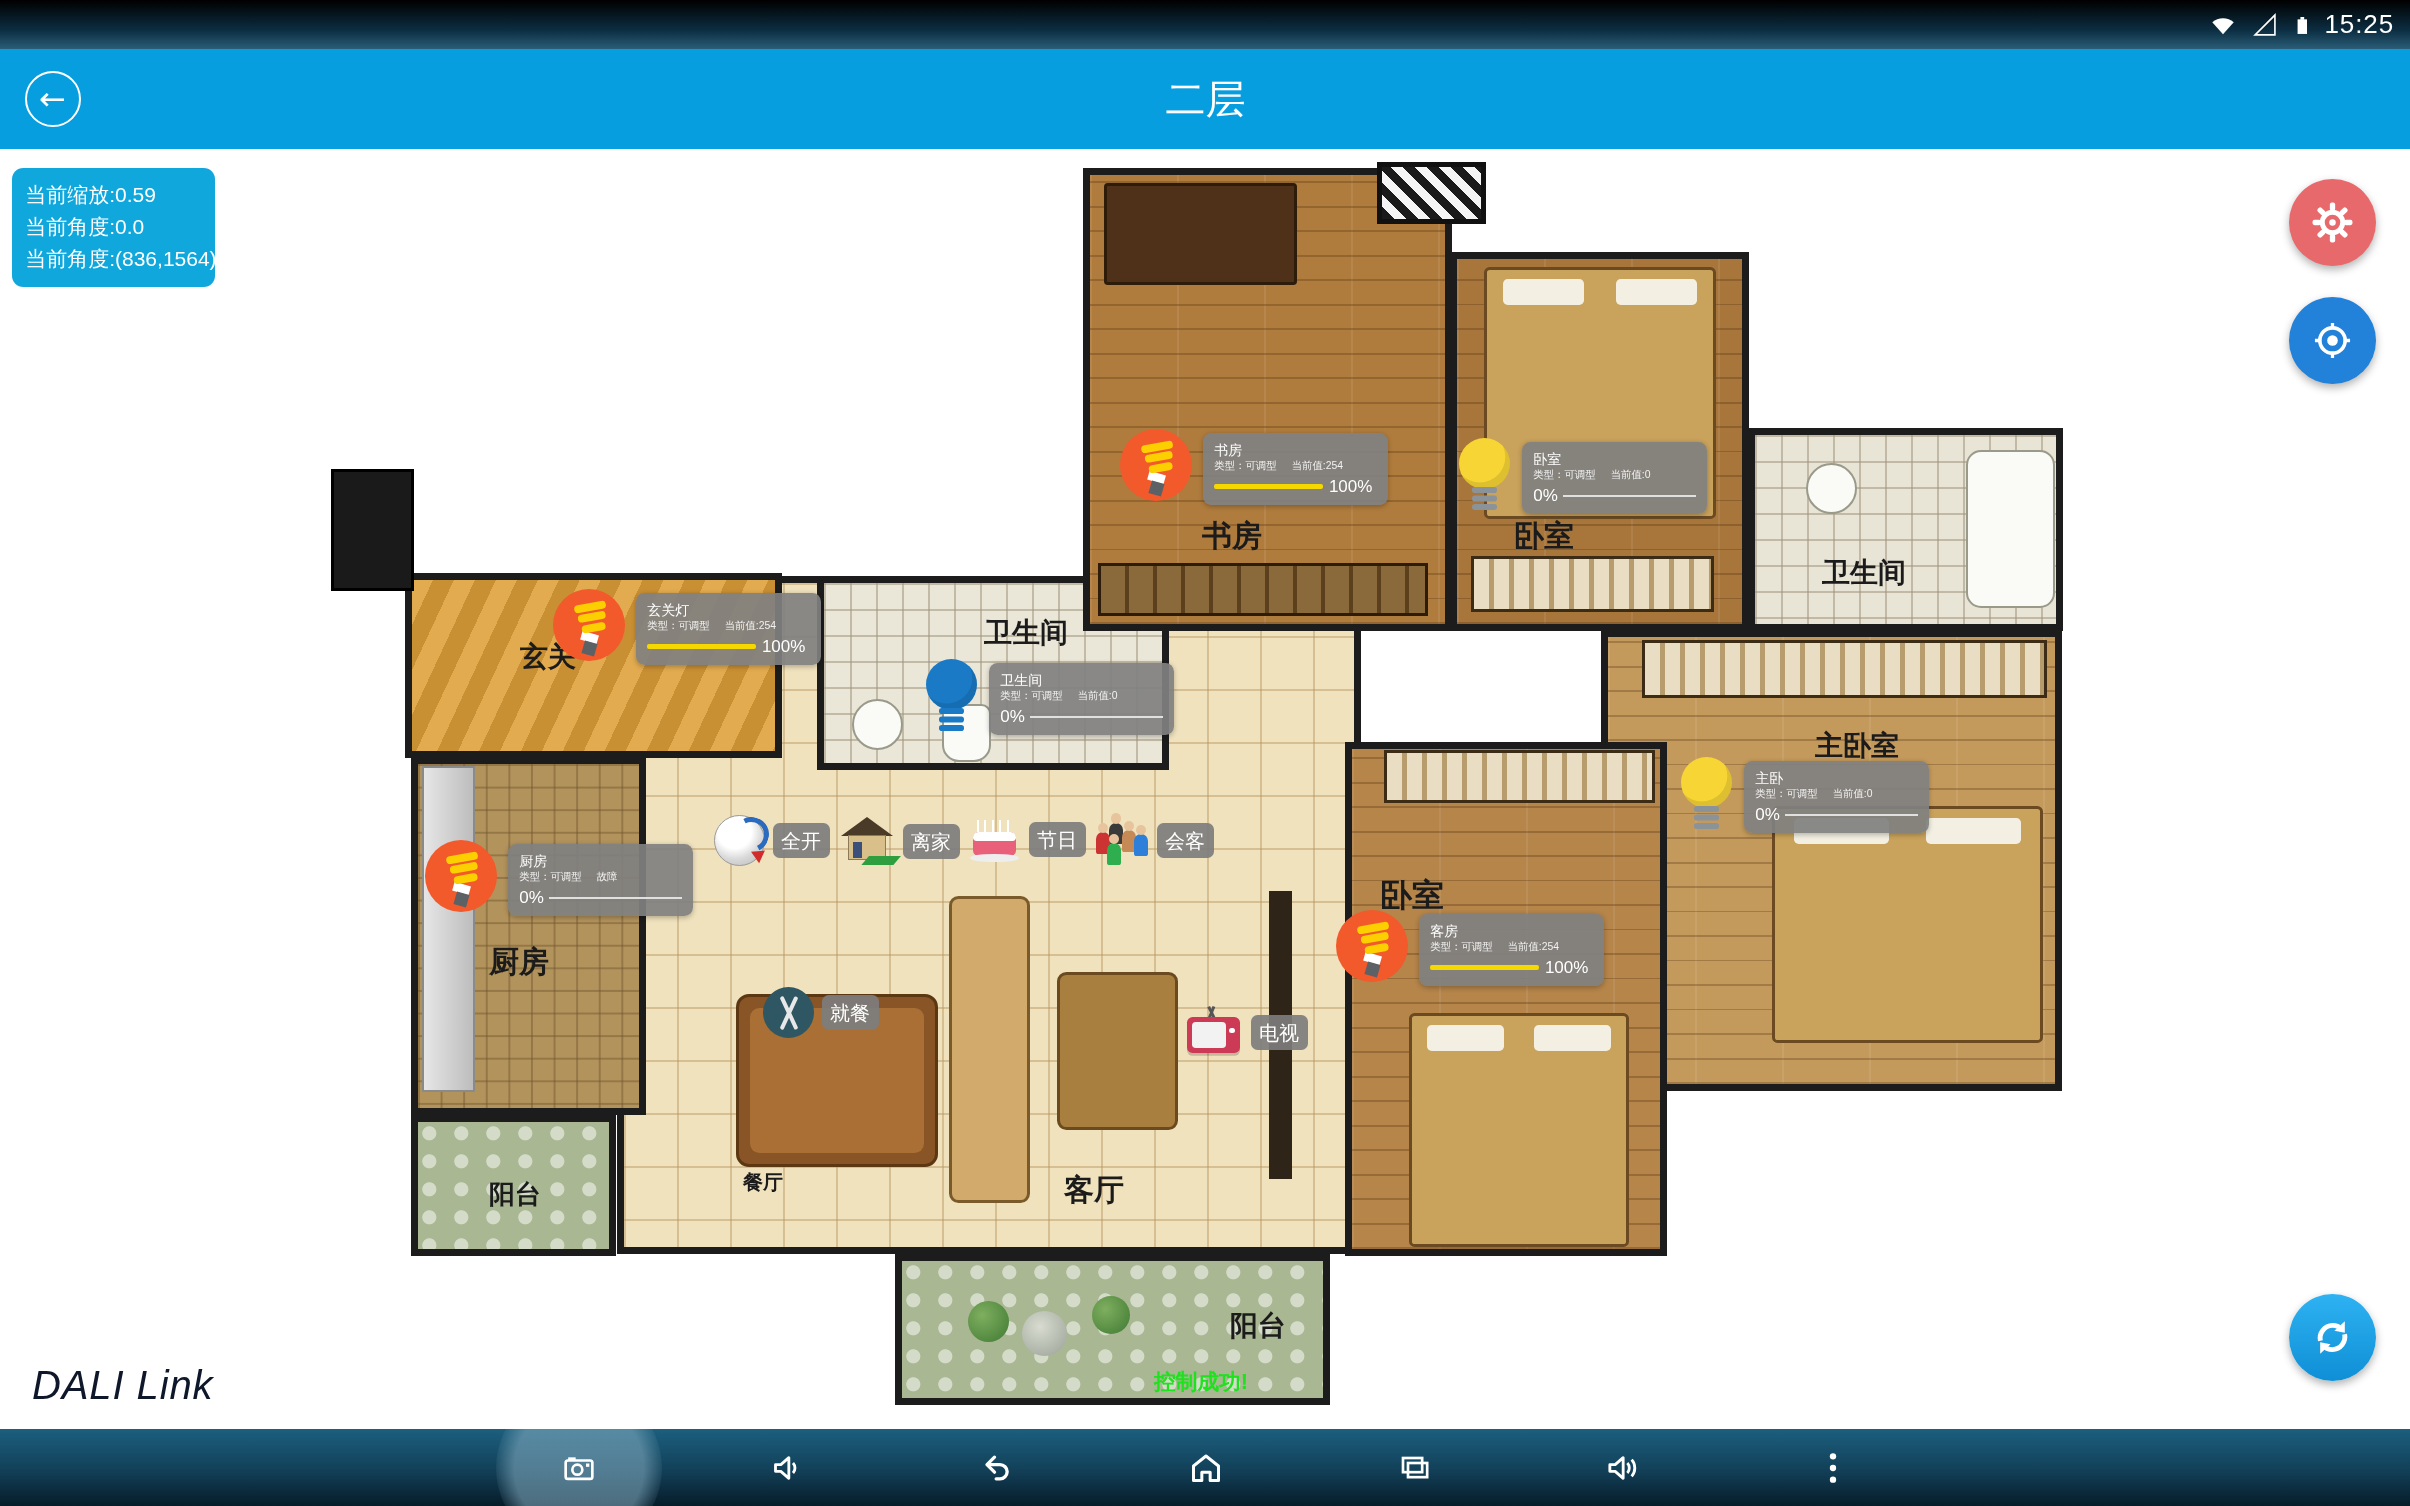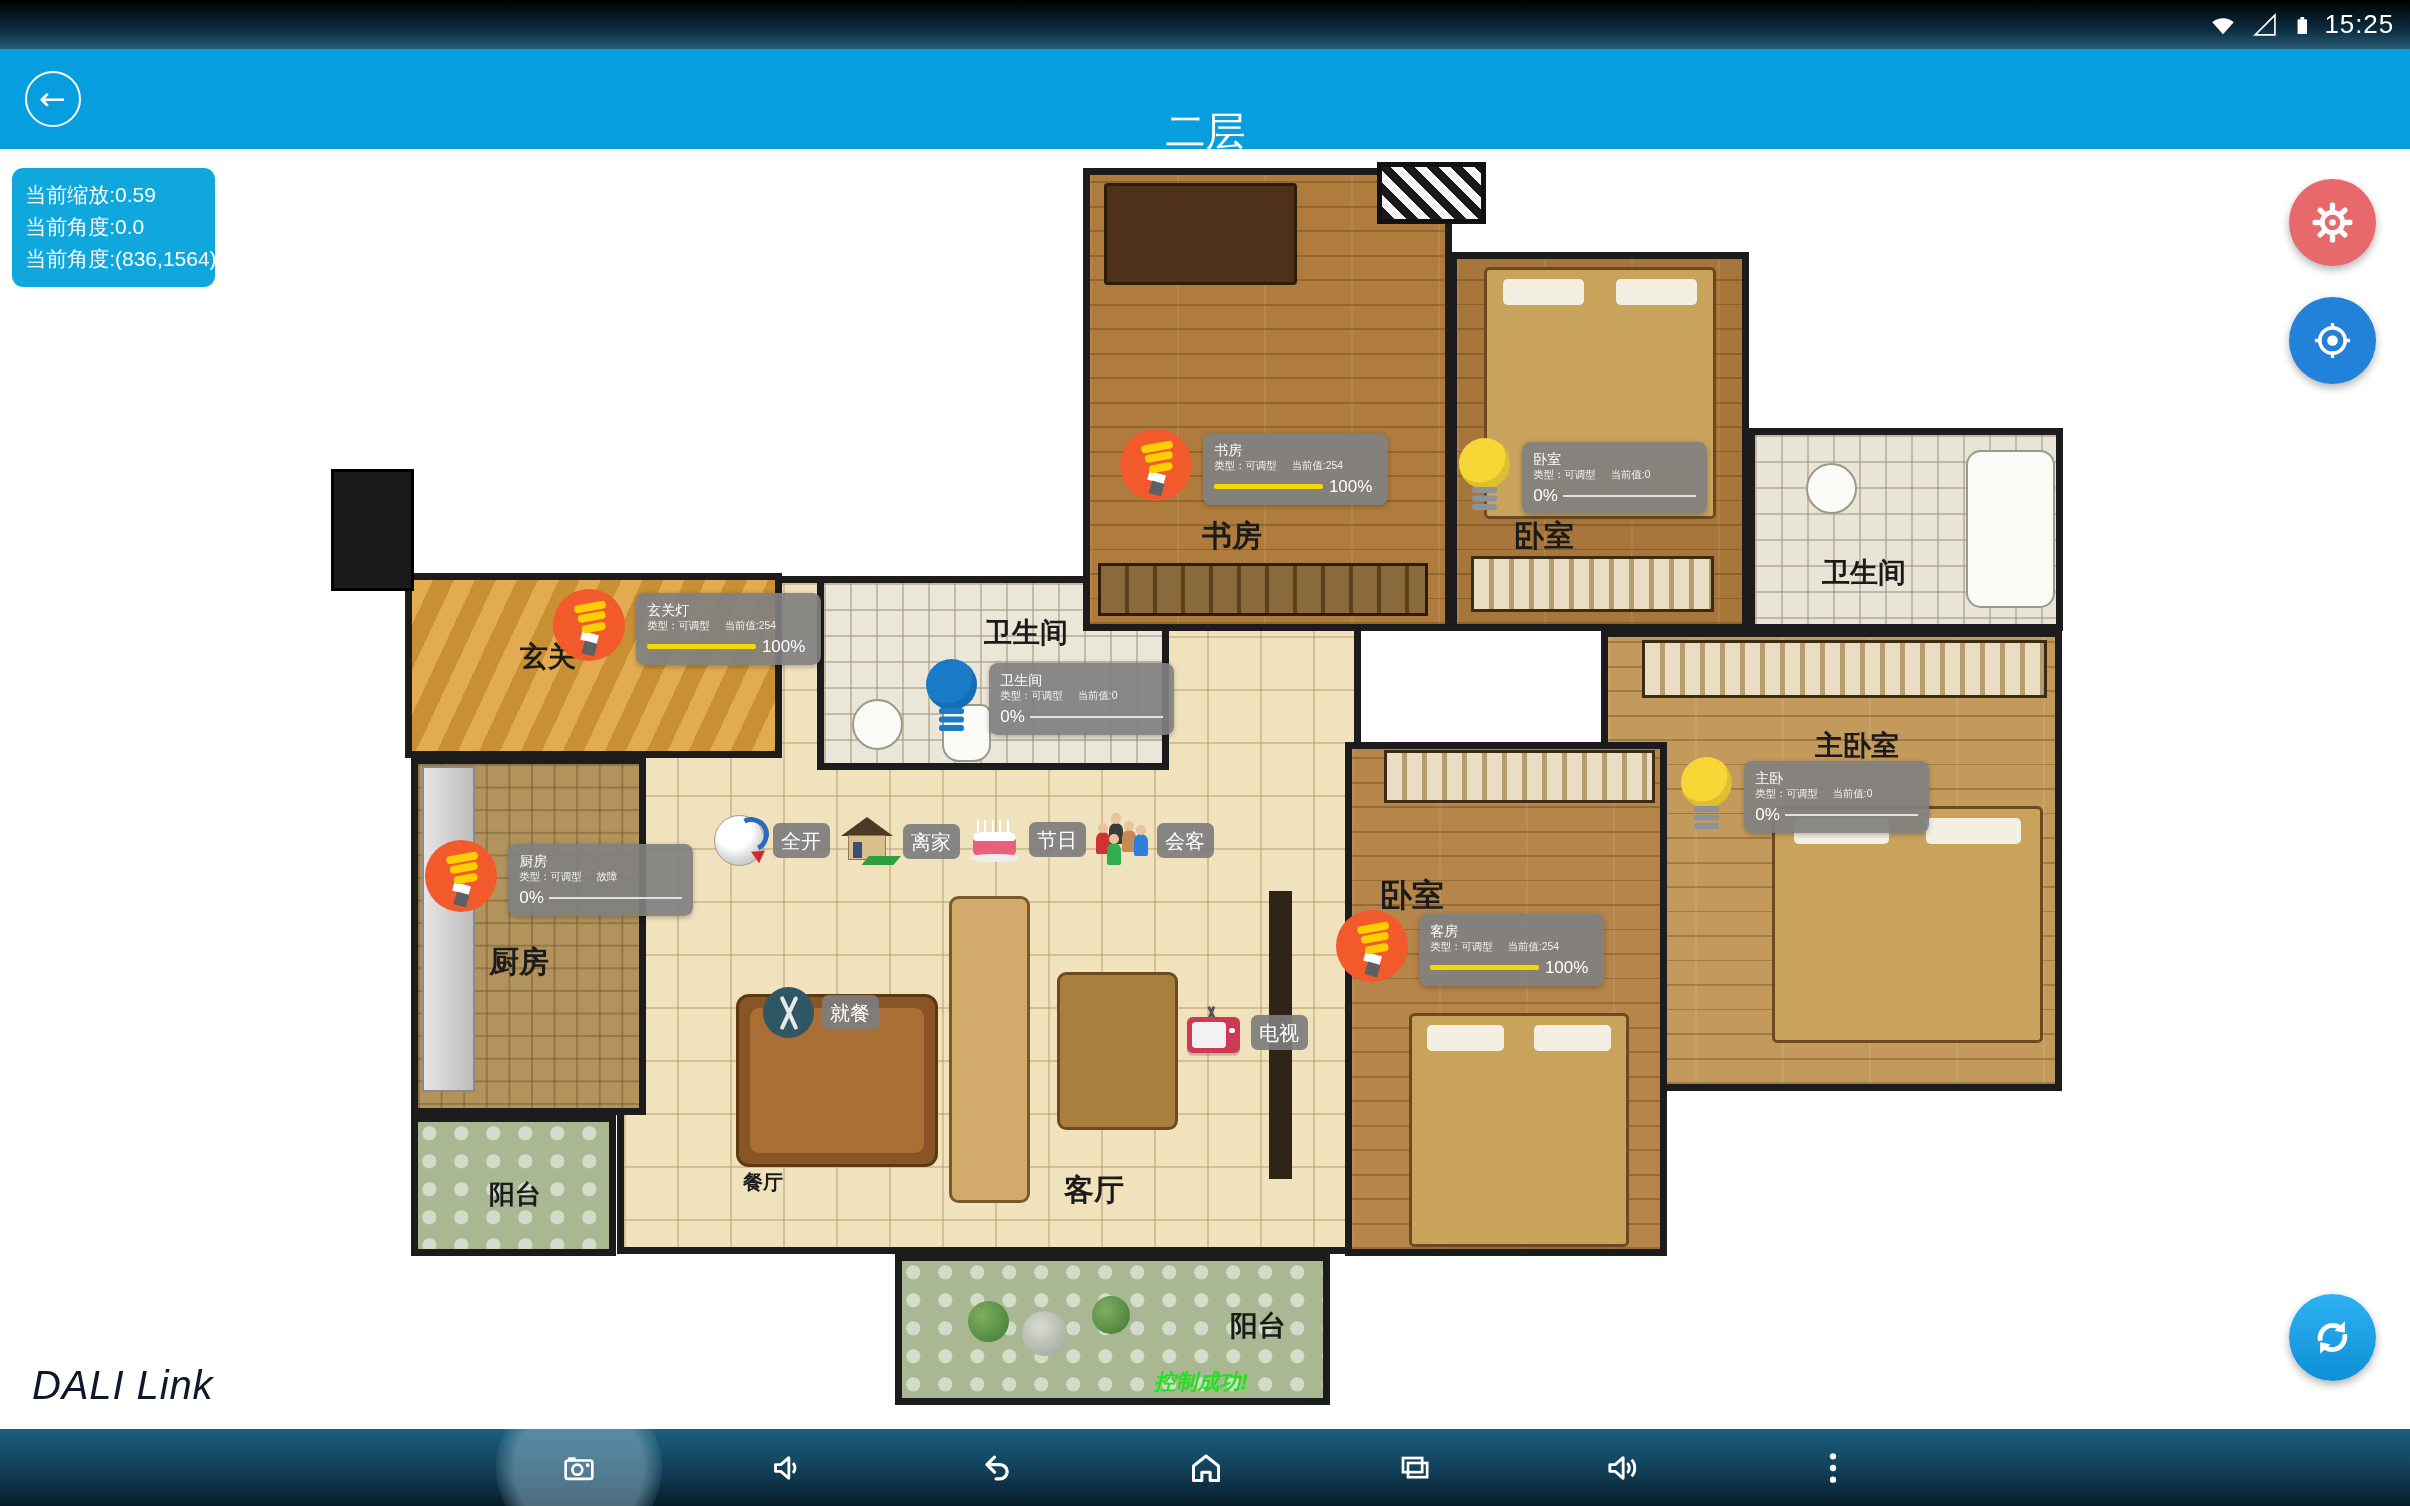--- a/index.html
+++ b/index.html
@@ -12,21 +12,21 @@
     display:flex; justify-content:flex-end; align-items:center; gap:11.3px; padding:0 17px; }
   .statusbar .time { color:#fff; font-size:26px; letter-spacing:0.9px; }
   .sicon { display:block; }
 
   
   .header { position:absolute; left:0; top:49px; width:2411px; height:100px; background:#079edf; z-index:20; }
   .back-btn { position:absolute; left:24.5px; top:21.7px; width:56px; height:56px; border:2.8px solid #fff;
     border-radius:50%; display:flex; align-items:center; justify-content:center; cursor:pointer; }
   .back-btn span { color:#fff; font-size:32px; line-height:1; font-family:"DejaVu Sans",sans-serif; }
   .header .title { position:absolute; left:50%; top:50%; transform:translate(-50%,-50%);
-    color:#fff; font-size:40px;margin-top:32px; }
+    color:#fff; font-size:40px; }
 
   
   .map-info { position:absolute; left:12.2px; top:168px; width:203px; background:#10a7dd; color:#fff;
     border-radius:11.3px; padding:11.3px 13px; font-size:21px; line-height:32px; z-index:15; white-space:nowrap; }
 
   
   .fab { position:absolute; width:87px; height:87px; border-radius:50%; z-index:18;
     display:flex; align-items:center; justify-content:center; box-shadow:0 3.8px 8.5px rgba(0,0,0,.30); cursor:pointer; }
   #fab-settings { left:2289px; top:179px; background:#e8696b; }
   #fab-locate   { left:2289px; top:297px; background:#2281d9; }
@@ -158,21 +158,21 @@
   .dining { width:51px; height:51px; border-radius:50%; background:#2e5763; position:relative; }
   .dining:before,.dining:after { content:""; position:absolute; left:23.5px; top:7.5px; width:3.8px; height:36px; background:#e8e8e8; border-radius:1.9px; }
   .dining:before { transform:rotate(25deg); } .dining:after { transform:rotate(-25deg); }
   .tv { width:58px; height:53px; position:relative; }
   .tv .ant1,.tv .ant2 { position:absolute; top:0; left:25.4px; width:2.8px; height:13px; background:#555; }
   .tv .ant1 { transform:rotate(22deg);} .tv .ant2 { transform:rotate(-26deg);}
   .tv .shell { position:absolute; left:1.9px; top:11.3px; width:53px; height:36px; background:#cc3a55; border-radius:5.6px; box-shadow:0 2.8px 0 rgba(0,0,0,.18); }
   .tv .screen { position:absolute; left:6.6px; top:16px; width:34px; height:26px; background:#f2f2f2; border-radius:3.8px; }
   .tv .k { position:absolute; right:8.5px; top:21.7px; width:5.6px; height:5.6px; border-radius:50%; background:#fff; }
 
-  .toast { position:absolute; left:1154px; top:1367px; font-size:21.7px; font-weight:700; color:#1de21d; z-index:9;font-style:italic; }
+  .toast { position:absolute; left:1154px; top:1367px; font-size:21.7px; font-weight:700; color:#1de21d; z-index:9; }
   .brand { position:absolute; left:32px; top:1363px; font-size:40px; font-style:italic; color:#0f172a; z-index:9; letter-spacing:0.9px; }
 
   
   .navbar { position:absolute; left:0; top:1429px; width:2411px; height:77px; z-index:20; overflow:hidden;
     background:linear-gradient(180deg,#1c5f7e 0%,#123f57 55%,#061c29 100%);
     display:flex; align-items:center; justify-content:center; gap:168px; }
   .nav-btn { position:relative; width:41px; height:41px; display:flex; align-items:center; justify-content:center; cursor:pointer; }
   .nav-btn.pressed:before { content:""; position:absolute; left:50%; top:50%; width:166px; height:166px;
     transform:translate(-50%,-50%); border-radius:50%;
     background:radial-gradient(circle,rgba(135,175,195,.55) 0 55%,rgba(135,175,195,0) 74%); }

